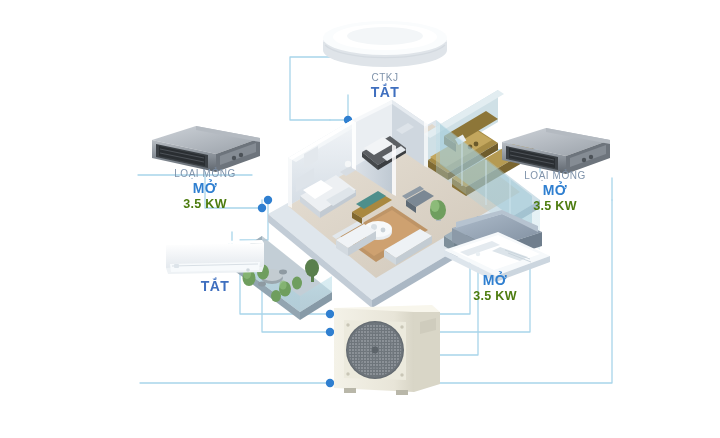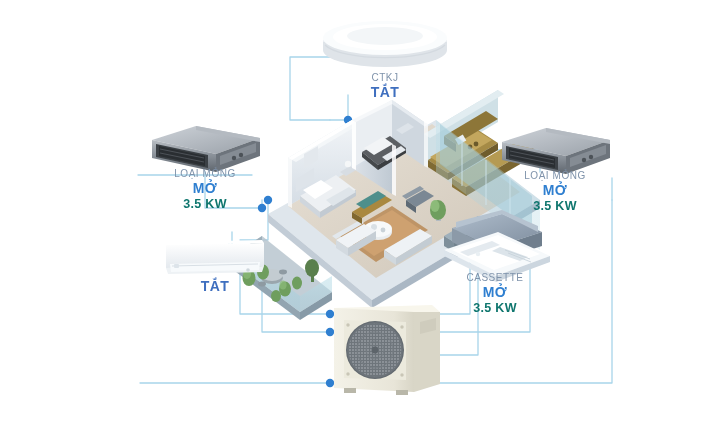--- a/index.html
+++ b/index.html
@@ -32,21 +32,21 @@
   }
   .lbl-state{
     font-size:14px;
     font-weight:700;
     color:#2f7fd0;
     letter-spacing:.4px;
   }
   .lbl-kw{
     font-size:12.5px;
     font-weight:700;
-    color:#0f766e;
+    color:#4d7c0f;
     letter-spacing:.3px;
   }
   .lbl-state.off{color:#3f6fbf;}
 </style>
 </head>
 <body>
 
 <div id="stage">
 
   <svg class="layer" id="lines" viewBox="0 0 720 438">
@@ -411,19 +411,18 @@
       <div class="lbl-name">LOẠI MỎNG</div>
       <div class="lbl-state">MỞ</div>
       <div class="lbl-kw">3.5 KW</div>
     </div>
 
     <div class="label" style="left:148px;top:278px;width:134px;">
       <div class="lbl-state off">TẮT</div>
     </div>
 
     <div class="label" style="left:428px;top:272px;width:134px;">
-      <div class="lbl-name">CASSETTE</div>
       <div class="lbl-state">MỞ</div>
       <div class="lbl-kw">3.5 KW</div>
     </div>
 
   </div>
 </div>
 
 </body></html>

